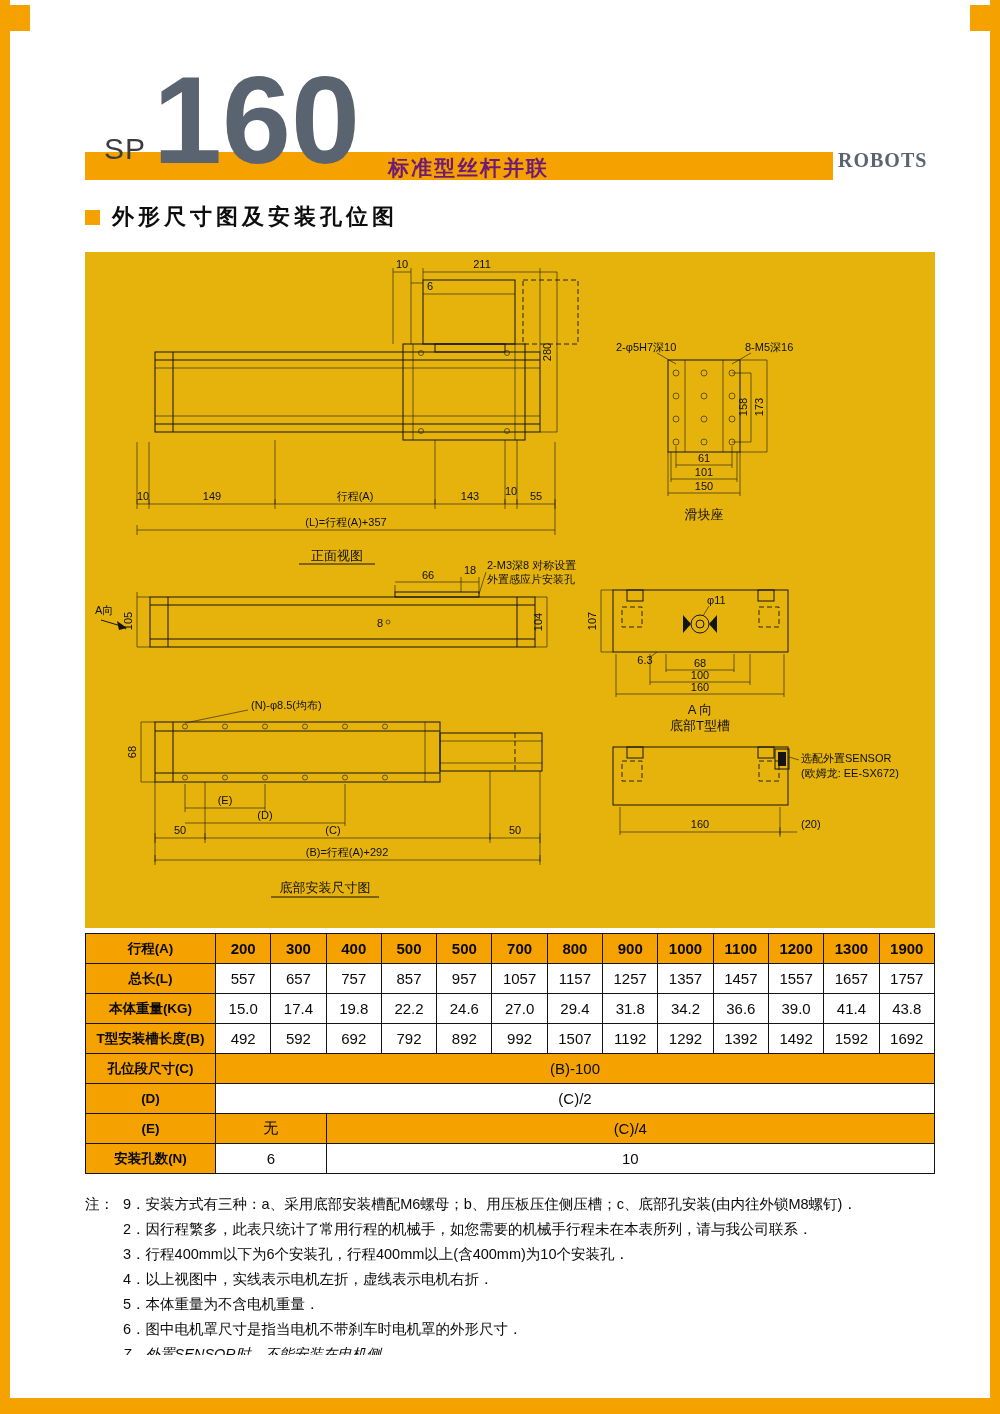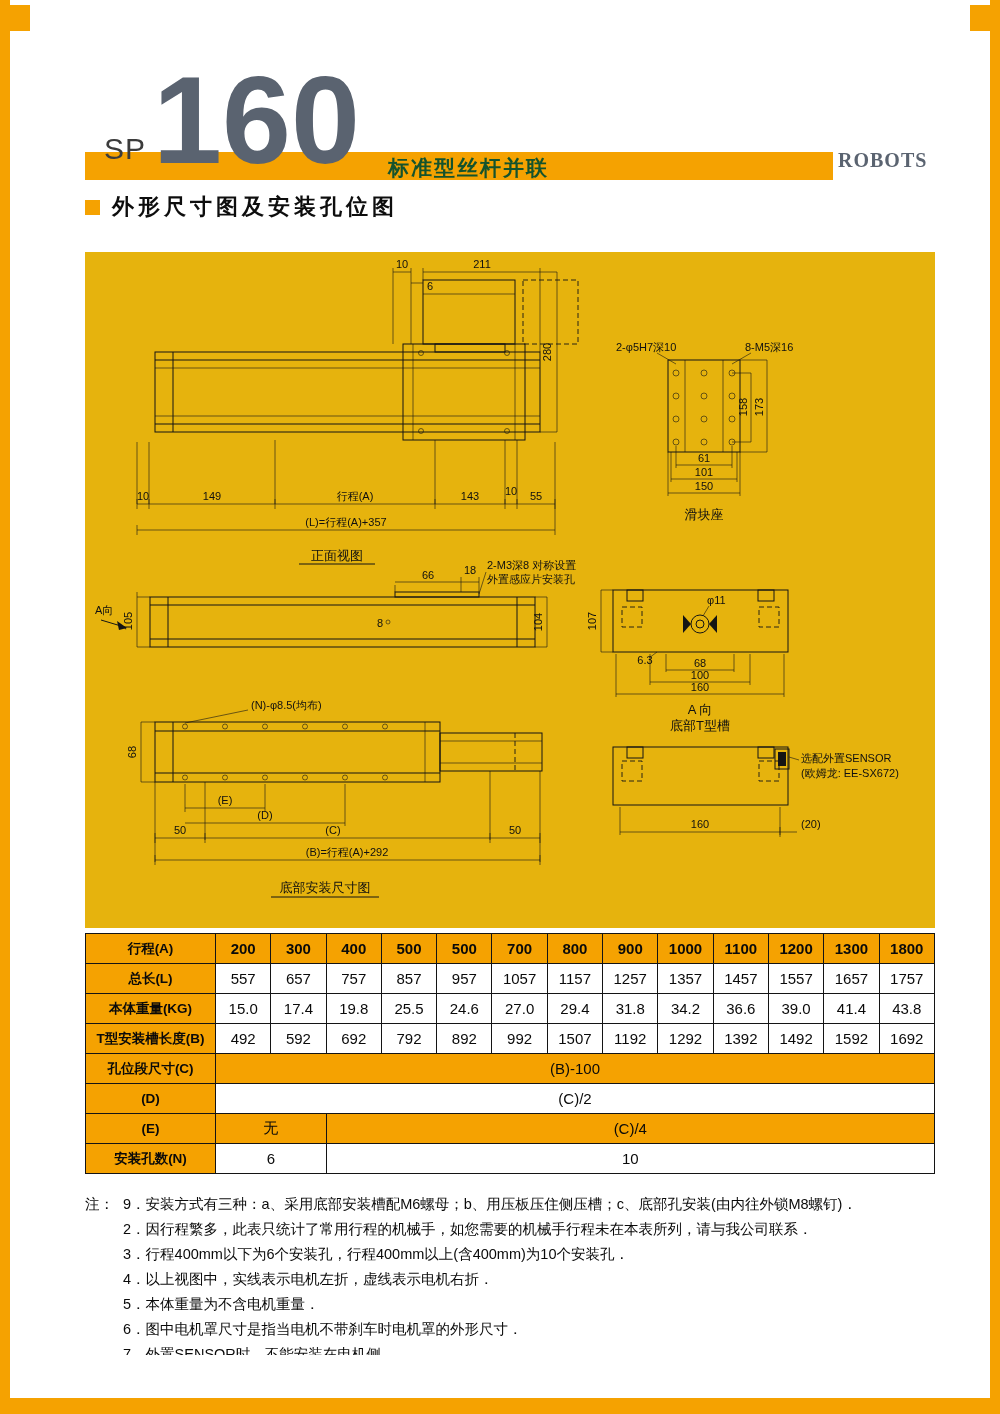--- a/index.html
+++ b/index.html
@@ -8,24 +8,24 @@
   .page { position:relative; width:1000px; height:1414px; background:#fff; overflow:hidden; }
   .strip { position:absolute; top:0; width:10px; height:100%; background:var(--orange); }
   .strip.left{left:0} .strip.right{right:0}
   .corner { position:absolute; top:5px; width:30px; height:26px; background:var(--orange); }
   .corner.left{left:0} .corner.right{right:0}
   .footer-bar { position:absolute; left:0; bottom:0; width:100%; height:16px; background:var(--orange); }
 
   .sp { position:absolute; left:104px; top:132px; font-size:30px; font-weight:normal; color:#3c3c3c; letter-spacing:1px; }
   .model { position:absolute; left:153px; top:58px; font-size:124px; font-weight:bold; color:var(--slate); line-height:1; }
   .banner { position:absolute; left:85px; top:152px; width:748px; height:28px; background:var(--orange); }
-  .banner span { position:absolute; left:303px; top:2px; font-size:21px; font-weight:bold; color:#14532d; letter-spacing:2px; }
+  .banner span { position:absolute; left:303px; top:2px; font-size:21px; font-weight:bold; color:#701a75; letter-spacing:2px; }
   .brand { position:absolute; left:838px; top:149px; font-size:20px; font-weight:bold; font-family:"Liberation Serif", serif; color:var(--slate); letter-spacing:1px; }
 
-  .section-title { position:absolute; left:85px; top:192px; display:flex; align-items:center;justify-content:flex-end; }
+  .section-title { position:absolute; left:85px; top:202px; display:flex; align-items:center;justify-content:flex-end; }
   .bullet { width:15px; height:15px; background:var(--orange); margin-right:12px; }
   .section-title .txt { font-size:22px; font-weight:bold; letter-spacing:4px; color:#0d0d0d; }
 
   .drawing { position:absolute; left:85px; top:252px; width:850px; height:676px; background:var(--drawing-bg); }
   svg text { font-size:11px; fill:#101010; font-family:"Liberation Sans", sans-serif; }
   svg text.cap { font-size:13px; }
   .dw  { stroke:#141414; stroke-width:1;   fill:none; }
   .dwt { stroke:#141414; stroke-width:0.6; fill:none; }
   .dwd { stroke:#141414; stroke-width:0.9; fill:none; stroke-dasharray:5 3; }
   .dwf { fill:#141414; stroke:none; }
@@ -33,21 +33,21 @@
   .spec-table { position:absolute; left:85px; top:933px; width:850px; border-collapse:collapse; table-layout:fixed; }
   .spec-table td { border:1px solid #141414; text-align:center; height:30px; font-size:15px; color:#0a0a0a; }
   .spec-table td.lbl { background:var(--orange); font-weight:bold; font-size:13.5px; white-space:nowrap; }
   .spec-table td.hd  { background:var(--orange); font-weight:bold; }
   .spec-table td.sp-o{ background:var(--orange); }
   .spec-table td.val { background:#fff;margin-top:36px; }
 
   .notes { position:absolute; left:85px; top:1192px; width:880px; font-size:14.5px; color:#0a0a0a; }
   .note-line { display:flex; line-height:25px; }
   .note-prefix { flex:0 0 38px; }
-  .note-clipped { height:13px; overflow:hidden; }
+  .note-clipped { height:13px; overflow:hidden;font-style:italic; }
 </style>
 </head>
 <body>
 
 <div class="page">
 
   <div class="strip left"></div>
   <div class="strip right"></div>
   <div class="corner left"></div>
   <div class="corner right"></div>
@@ -340,21 +340,21 @@
       <td class="hd">400</td>
       <td class="hd">500</td>
       <td class="hd">500</td>
       <td class="hd">700</td>
       <td class="hd">800</td>
       <td class="hd">900</td>
       <td class="hd">1000</td>
       <td class="hd">1100</td>
       <td class="hd">1200</td>
       <td class="hd">1300</td>
-      <td class="hd">1800</td>
+      <td class="hd">1900</td>
     </tr>
     <tr>
       <td class="lbl">总长(L)</td>
       <td class="val">557</td>
       <td class="val">657</td>
       <td class="val">757</td>
       <td class="val">857</td>
       <td class="val">957</td>
       <td class="val">1057</td>
       <td class="val">1157</td>
@@ -363,21 +363,21 @@
       <td class="val">1457</td>
       <td class="val">1557</td>
       <td class="val">1657</td>
       <td class="val">1757</td>
     </tr>
     <tr>
       <td class="lbl">本体重量(KG)</td>
       <td class="val">15.0</td>
       <td class="val">17.4</td>
       <td class="val">19.8</td>
-      <td class="val">25.5</td>
+      <td class="val">22.2</td>
       <td class="val">24.6</td>
       <td class="val">27.0</td>
       <td class="val">29.4</td>
       <td class="val">31.8</td>
       <td class="val">34.2</td>
       <td class="val">36.6</td>
       <td class="val">39.0</td>
       <td class="val">41.4</td>
       <td class="val">43.8</td>
     </tr>

